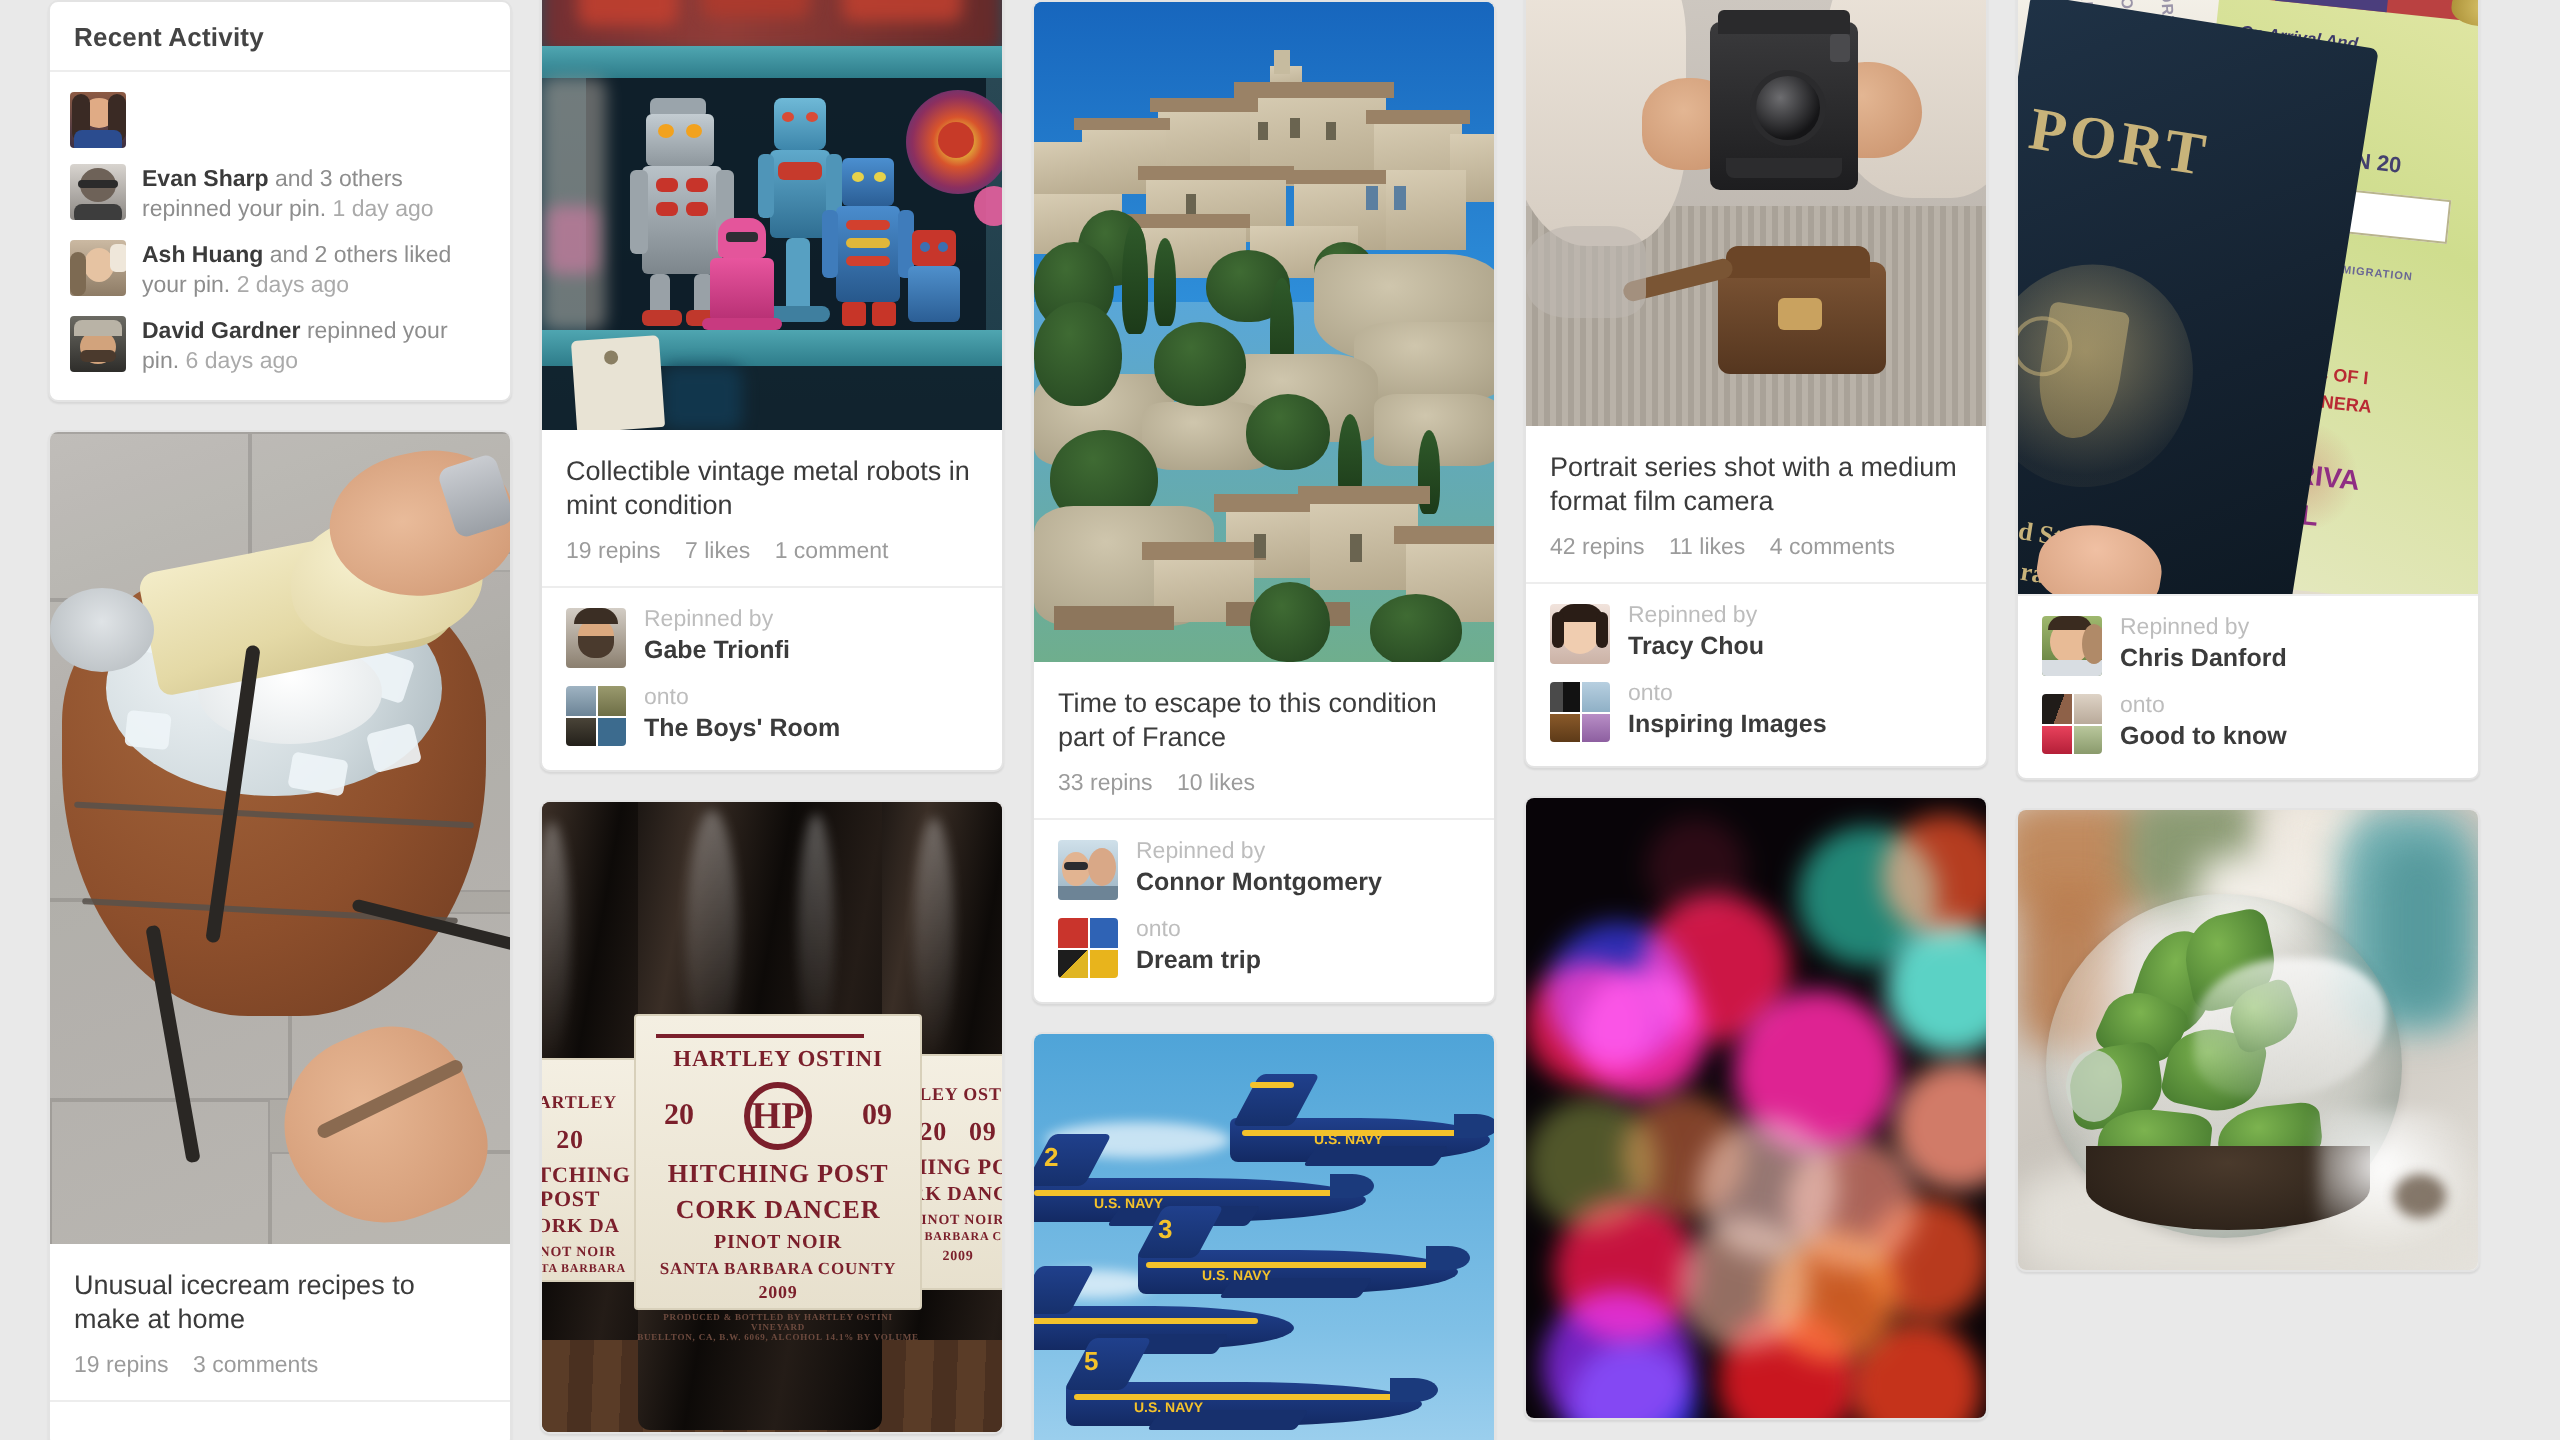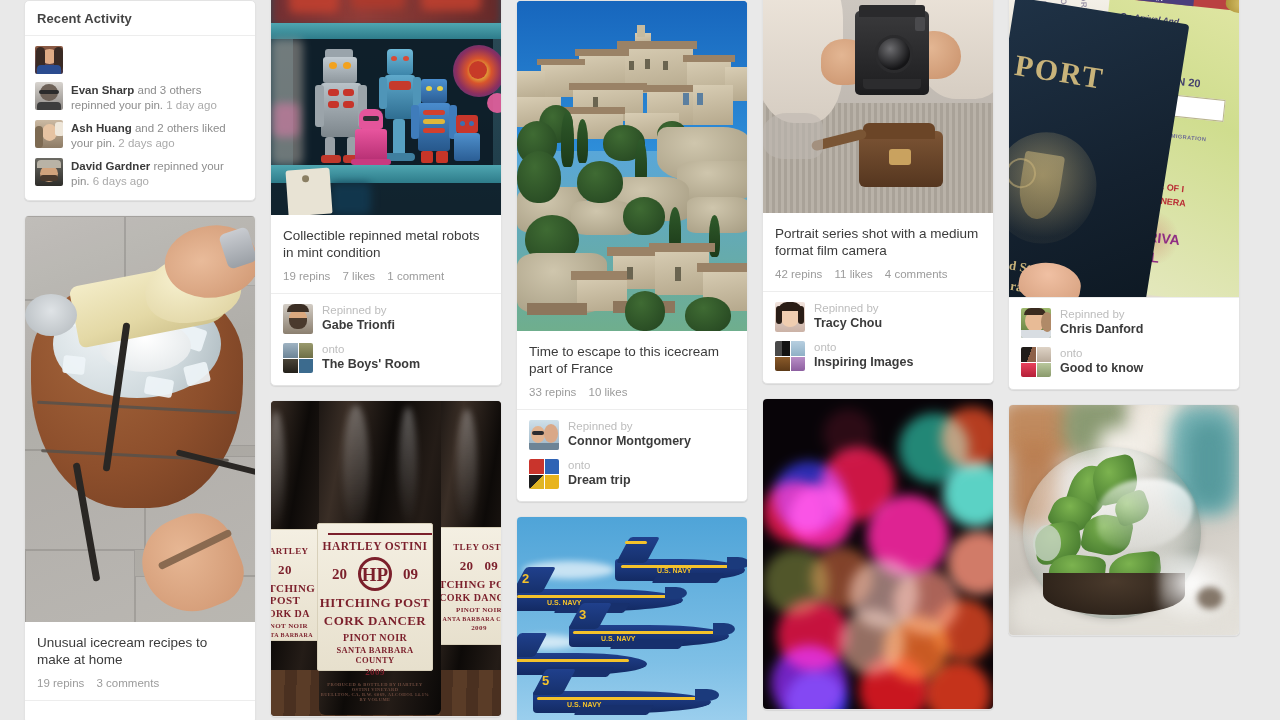--- a/index.html
+++ b/index.html
@@ -374,21 +374,21 @@
 
         <i class="rb" style="left:182px;top:62px;width:52px;height:52px;border-radius:50%;background:radial-gradient(circle,#e5d03f 12%,#d8542c 34%,#8c2f5f 62%,#2b3f8f 100%)"></i>
         <i class="rb" style="left:198px;top:78px;width:18px;height:18px;border-radius:50%;background:#c73a28"></i>
         <i class="rb" style="left:216px;top:110px;width:20px;height:20px;border-radius:50%;background:#e8609f;opacity:.9"></i>
         <i class="shelfbar" style="top:182px;width:230px;height:18px"></i>
         <i class="dark" style="left:0;top:200px;width:230px;height:32px;background:rgba(16,34,44,.92)"></i>
         <i class="blur" style="left:60px;top:200px;width:40px;height:32px;background:#123a52"></i>
         <div class="tag"></div>
       </div>
       <div class="pin-body">
-        <div class="pin-title">Collectible repinned metal robots in mint condition</div>
+        <div class="pin-title">Collectible vintage metal robots in mint condition</div>
         <div class="pin-stats">
           <span>19 repins</span>
           <span>7 likes</span>
           <span>1 comment</span>
         </div>
       </div>
       <div class="pin-foot">
         <div class="foot-row">
           <div class="av-lg" style="background:linear-gradient(#d3cdc5,#8b7f6f)">
             <i style="position:absolute;left:6px;top:5px;width:18px;height:18px;border-radius:50%;background:#dba97f"></i>
@@ -437,21 +437,21 @@
           <div class="ln" style="font-size:11px;margin-top:4px">TCHING POST</div>
           <div class="ln" style="font-size:10px;margin-top:2px">CORK DANCER</div>
           <div class="ln" style="font-size:7px;margin-top:3px">PINOT NOIR</div>
           <div class="ln" style="font-size:6px;margin-top:2px">ANTA BARBARA COUN</div>
           <div class="ln" style="font-size:7px;margin-top:2px">2009</div>
         </div>
 
         <i class="bot" style="left:48px;top:-16px;width:122px;height:330px;z-index:3"></i>
         <i class="neckhl" style="left:72px;top:4px;width:26px;height:128px;z-index:4"></i>
         <i class="neckhl" style="left:128px;top:6px;width:18px;height:120px;z-index:4"></i>
-        <div class="label" style="left:46px;top:122px;width:116px;height:148px;z-index:5;border-radius:2px">
+        <div class="label" style="left:46px;top:106px;width:144px;height:148px;z-index:5;border-radius:2px">
           <i style="position:absolute;left:10px;top:9px;width:104px;height:2px;background:#7b1f2b"></i>
           <div class="ln" style="font-size:11.5px;margin-top:16px">HARTLEY OSTINI</div>
           <div style="position:relative;height:38px;margin-top:5px">
             <span style="position:absolute;left:14px;top:9px;color:#7b1f2b;font-family:'Liberation Serif',serif;font-weight:bold;font-size:15px">20</span>
             <div class="hp">HP</div>
             <span style="position:absolute;right:14px;top:9px;color:#7b1f2b;font-family:'Liberation Serif',serif;font-weight:bold;font-size:15px">09</span>
           </div>
           <div class="ln" style="font-size:13px">HITCHING POST</div>
           <div class="ln" style="font-size:13px;margin-top:2px">CORK DANCER</div>
           <div class="ln" style="font-size:10px;margin-top:3px">PINOT NOIR</div>
@@ -532,21 +532,21 @@
         <i class="bld" style="left:186px;top:268px;width:44px;height:42px"></i>
         <i class="roof" style="left:180px;top:262px;width:52px;height:9px"></i>
         <i class="roof" style="left:96px;top:300px;width:62px;height:12px;background:#8d765c"></i>
         <i class="roof" style="left:10px;top:302px;width:60px;height:12px;background:#8d765c"></i>
         <i class="tree" style="left:108px;top:290px;width:40px;height:40px"></i>
         <i class="tree" style="left:168px;top:296px;width:46px;height:36px"></i>
         <i style="position:absolute;left:110px;top:266px;width:6px;height:12px;background:#6a6450"></i>
         <i style="position:absolute;left:158px;top:266px;width:6px;height:14px;background:#6a6450"></i>
       </div>
       <div class="pin-body">
-        <div class="pin-title">Time to escape to this icecream part of France</div>
+        <div class="pin-title">Time to escape to this condition part of France</div>
         <div class="pin-stats">
           <span>33 repins</span>
           <span>10 likes</span>
         </div>
       </div>
       <div class="pin-foot">
         <div class="foot-row">
           <div class="av-lg" style="background:linear-gradient(#cfe0ea,#9ab2c2)">
             <i style="position:absolute;left:2px;top:6px;width:14px;height:17px;border-radius:50%;background:#e2b491"></i>
             <i style="position:absolute;left:15px;top:4px;width:14px;height:19px;border-radius:50%;background:#d9a887"></i>

